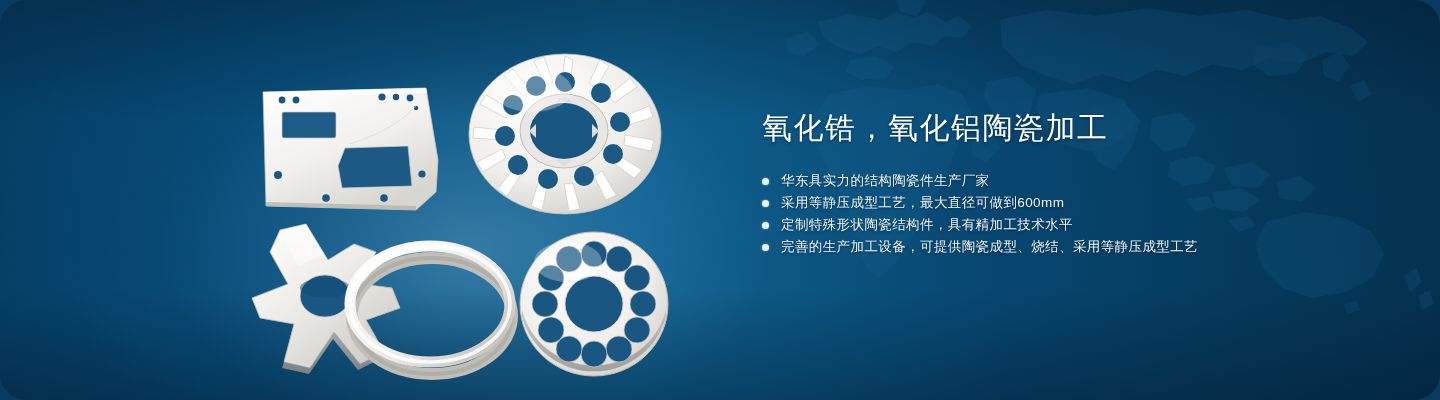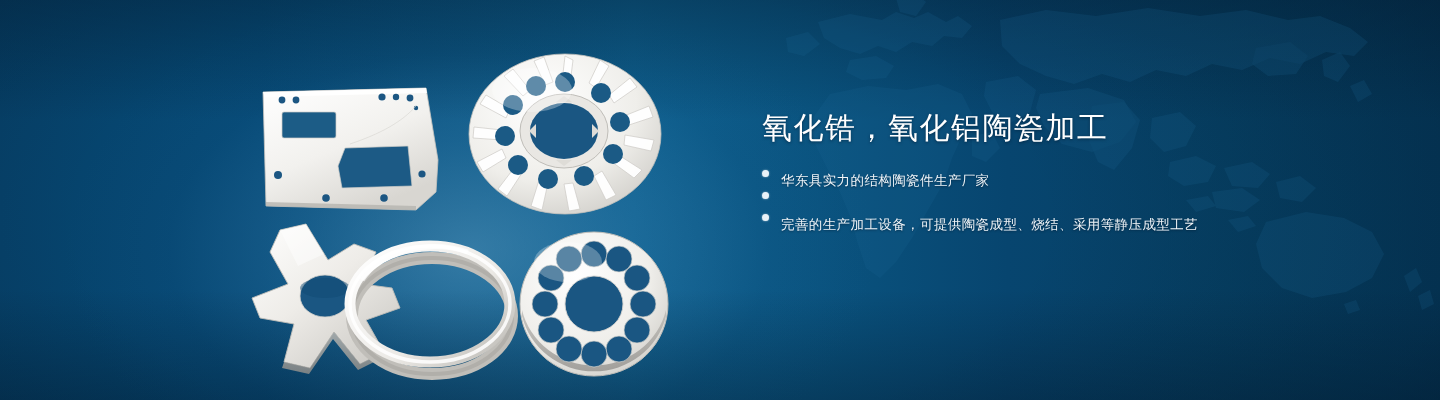--- a/index.html
+++ b/index.html
@@ -9,20 +9,21 @@
     font-family:"Liberation Sans","DejaVu Sans",sans-serif;
     -webkit-font-smoothing:antialiased;
   }
 
   .banner {
     position:relative;
     width:1440px;
     height:400px;
     overflow:hidden;
     background:#06406c;
+    border-radius:26px;
   }
 
   
   .bg-base {
     position:absolute; inset:0;
     background:
       linear-gradient(to right,
         #064169 0%,
         #064a76 18%,
         #0b5682 33%,
@@ -90,21 +91,21 @@
     font-weight:400;
     text-shadow:0 1px 3px rgba(0,20,40,0.55);
     white-space:nowrap;
   }
   .bullets {
     margin-top:22px;
     list-style:none;
   }
   .bullet {
     display:flex;
-    align-items:flex-start;
+    align-items:center;
     height:22px;
     margin-bottom:0px;
   }
   .dot {
     flex:0 0 auto;
     width:7px; height:7px;
     border-radius:50%;
     background:#e9f2f8;
     margin-right:12px;
     box-shadow:0 0 2px rgba(255,255,255,0.6);
@@ -339,20 +340,25 @@
   <div class="copy">
     <h1 class="headline">氧化锆，氧化铝陶瓷加工</h1>
 
     <ul class="bullets">
       <li class="bullet">
         <span class="dot"></span>
         <span class="btext">华东具实力的结构陶瓷件生产厂家</span>
       </li>
       <li class="bullet">
         <span class="dot"></span>
+        <span class="btext">采用等静压成型工艺，最大直径可做到600mm</span>
+      </li>
+      <li class="bullet">
+        <span class="dot"></span>
+        <span class="btext">定制特殊形状陶瓷结构件，具有精加工技术水平</span>
       </li>
       <li class="bullet">
         <span class="dot"></span>
         <span class="btext">完善的生产加工设备，可提供陶瓷成型、烧结、采用等静压成型工艺</span>
       </li>
     </ul>
   </div>
 
 </div>
 

